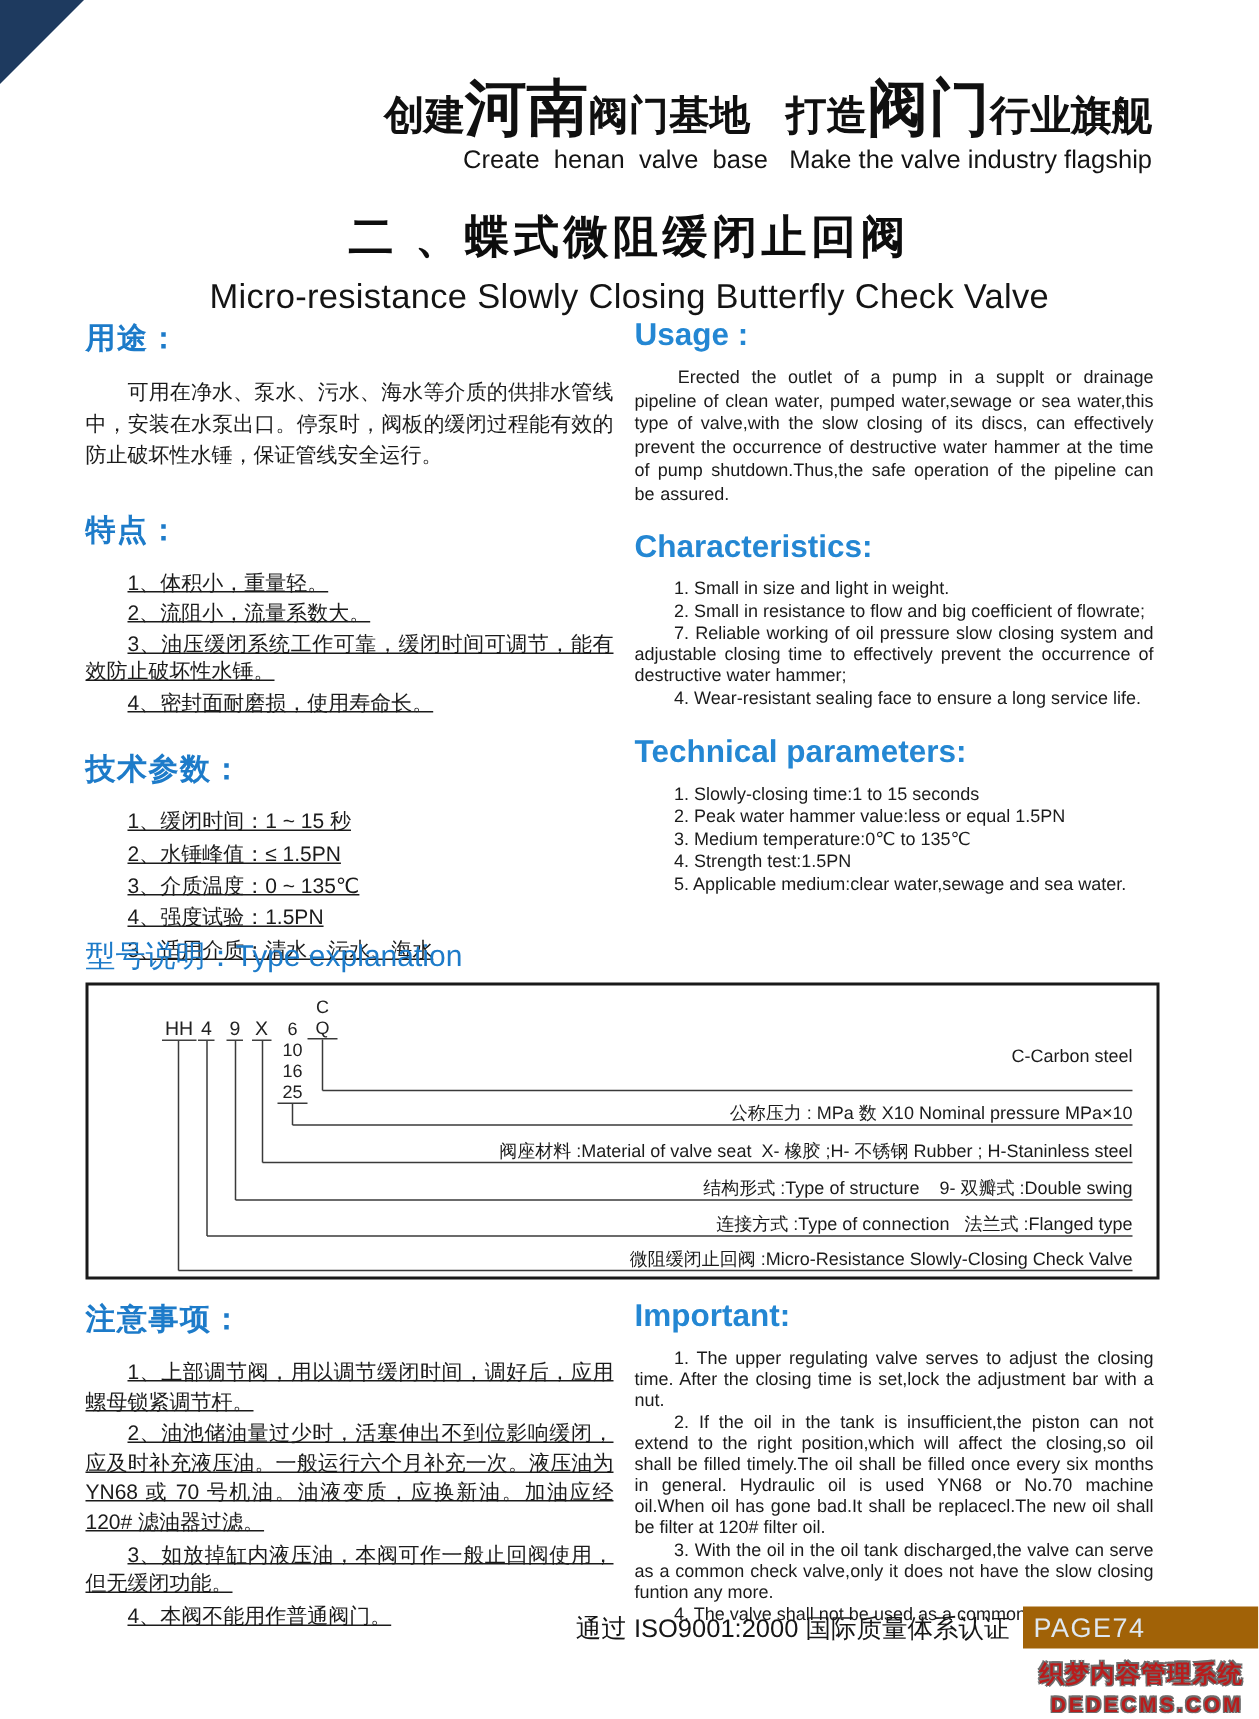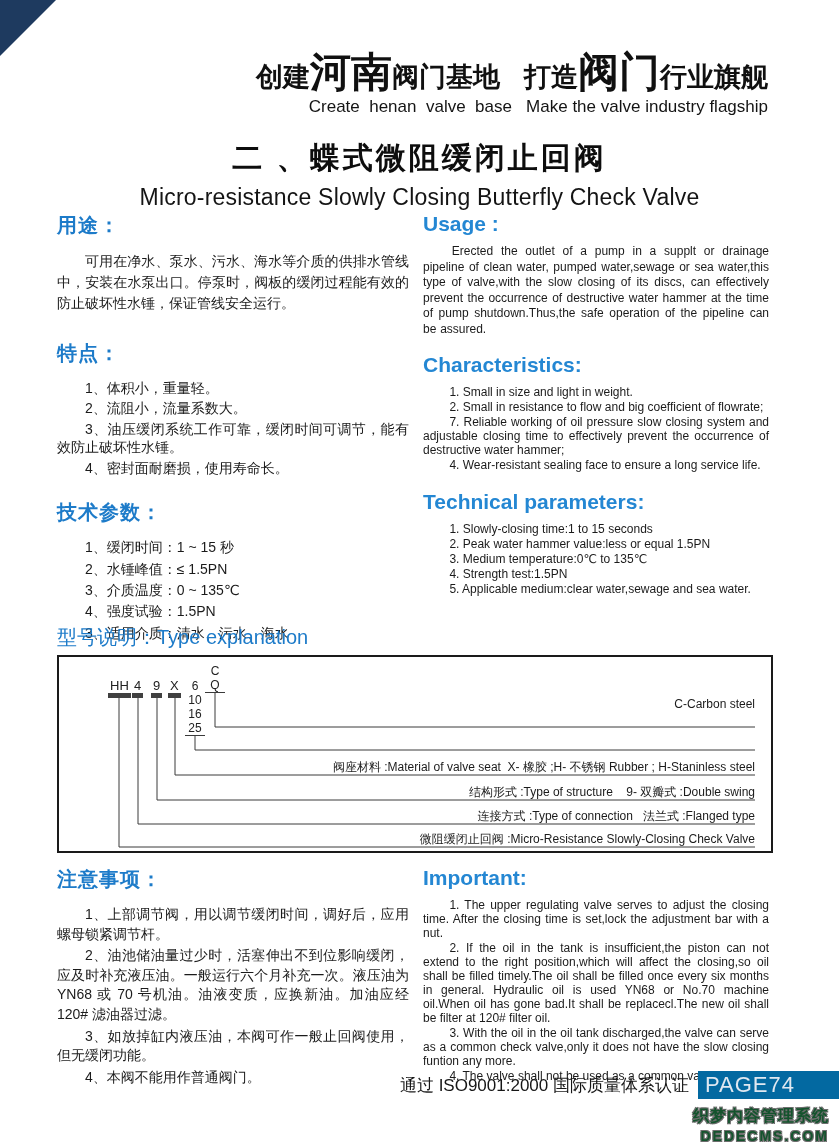--- a/index.html
+++ b/index.html
@@ -18,43 +18,43 @@
   
   .title{position:absolute;top:138px;left:0;width:839px;text-align:center;}
   .title-zh{font-size:30px;font-weight:900;letter-spacing:3px;color:#0d0d0d;}
   .title-en{margin-top:5px;font-size:23px;font-weight:500;color:#141414;letter-spacing:0.2px;}
   
   .col-left{position:absolute;left:57px;top:212px;width:352px;}
   .col-right{position:absolute;left:423px;top:212px;width:346px;}
   .h-zh{color:#1d7bc9;font-size:20px;font-weight:bold;letter-spacing:1px;margin:0 0 12px 0;}
   .h-en{color:#2487d3;font-size:21px;font-weight:bold;margin:0 0 8px 0;}
   .body-zh{font-size:14px;line-height:1.5;text-align:justify;text-indent:2em;}
-  .list-zh{font-size:14px;line-height:1.32;}
+  .list-zh{font-size:14px;line-height:1.32;text-decoration:underline;}
   .list-zh > div{text-indent:2em;margin-bottom:2px;text-align:justify;}
   .body-en{font-size:12px;line-height:1.3;text-align:justify;text-indent:2.4em;word-spacing:0.5px;}
   .list-en{font-size:12px;line-height:1.18;}
   .list-en > div{text-indent:2.2em;text-align:justify;margin-bottom:1px;}
   .mt-zh1{margin-top:26px;} .mt-zh2{margin-top:22px;}
   .mt-en1{margin-top:15px;} .mt-en2{margin-top:17px;}
   
   .type-heading{position:absolute;left:57px;top:624px;color:#1d7bc9;font-size:20px;font-weight:normal;margin:0;}
   .diagram{position:absolute;left:57px;top:655px;width:712px;height:194px;border:2px solid #1a1a1a;background:#fff;}
   .diagram svg{position:absolute;left:0;top:0;z-index:0;}
-  .code-part{position:absolute;top:21px;font-size:13px;color:#222;border-bottom:5px solid #404040;padding:0 2px;z-index:1;}
+  .code-part{position:absolute;top:21px;font-size:13px;color:#222;border-bottom:1px solid #404040;padding:0 2px;z-index:1;}
   .stack{position:absolute;width:20px;text-align:center;font-size:12px;color:#222;z-index:1;}
   .stack > div{height:14px;line-height:14px;}
   .stack .tick{border-bottom:1px solid #3a3a3a;}
   .dlabel{position:absolute;right:16px;font-size:12px;color:#1b1b1b;white-space:pre;z-index:1;}
   
   .footer{position:absolute;top:1071px;right:0;height:28px;display:flex;align-items:center;}
   .iso-text{font-size:17px;color:#161616;margin-right:9px;white-space:nowrap;}
-  .page-badge{width:141px;height:28px;background:#0369a1;color:#dfe8f1;font-size:22px;
+  .page-badge{width:157px;height:28px;background:#a16207;color:#dfe8f1;font-size:18px;
               line-height:28px;padding-left:7px;box-sizing:border-box;letter-spacing:1px;}
   
-  .watermark{position:absolute;right:10px;top:1106px;text-align:right;font-weight:bold;color:#14532d;
+  .watermark{position:absolute;right:10px;top:1106px;text-align:right;font-weight:bold;color:#b91c1c;
              text-shadow:-1px -1px 0 #6d6d6d,1px -1px 0 #6d6d6d,-1px 1px 0 #6d6d6d,1px 1px 0 #6d6d6d;}
   .wm1{font-size:16px;letter-spacing:1px;}
   .wm2{font-size:14px;letter-spacing:2px;margin-top:1px;}
 </style>
 </head>
 <body>
 
 <div class="page">
 
   <div class="corner"></div>
@@ -148,20 +148,21 @@
       <div>16</div>
       <div class="tick">25</div>
     </div>
 
     <div class="stack" style="left:146px;top:7px;">
       <div>C</div>
       <div class="tick">Q</div>
     </div>
 
     <div class="dlabel" style="top:40px;">C-Carbon steel</div>
+    <div class="dlabel" style="top:77px;">公称压力 : MPa 数 X10 Nominal pressure MPa×10</div>
     <div class="dlabel" style="top:102px;">阀座材料 :Material of valve seat  X- 橡胶 ;H- 不锈钢 Rubber ; H-Staninless steel</div>
     <div class="dlabel" style="top:127px;">结构形式 :Type of structure    9- 双瓣式 :Double swing</div>
     <div class="dlabel" style="top:151px;">连接方式 :Type of connection   法兰式 :Flanged type</div>
     <div class="dlabel" style="top:174px;">微阻缓闭止回阀 :Micro-Resistance Slowly-Closing Check Valve</div>
   </div>
 
   <div class="col-left" style="top:866px;">
     <div class="h-zh">注意事项：</div>
     <div class="list-zh" style="line-height:1.4;">
       <div>1、上部调节阀，用以调节缓闭时间，调好后，应用螺母锁紧调节杆。</div>

